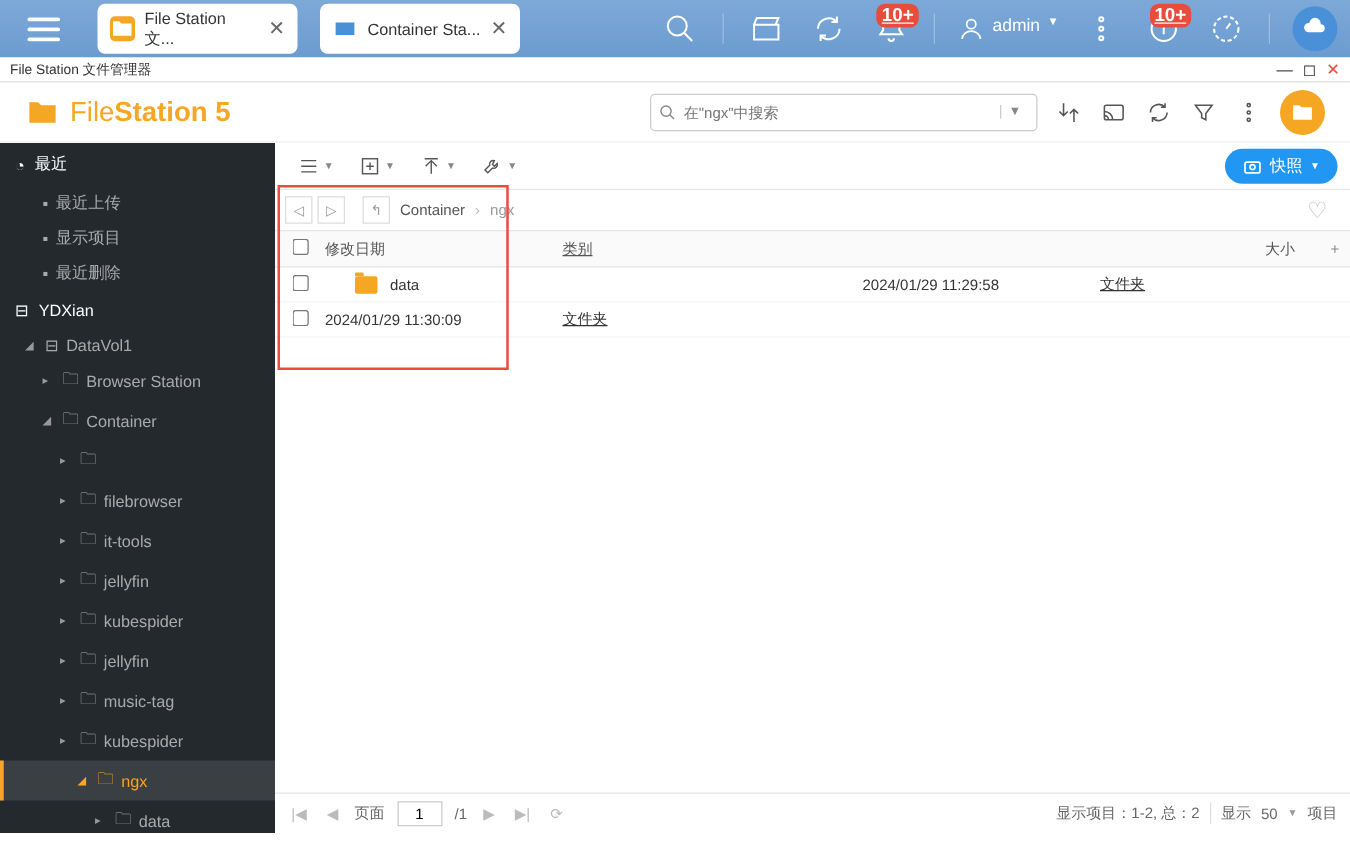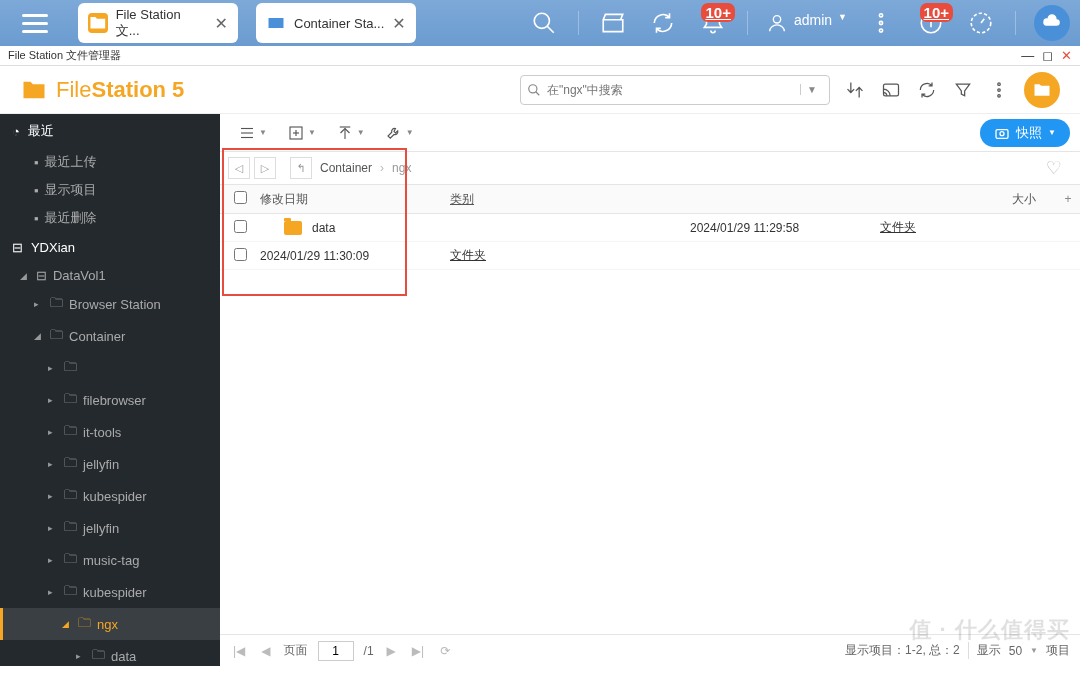--- a/index.html
+++ b/index.html
@@ -418,15 +418,14 @@
       <span class="pg-btn">▶|</span>
       <span class="pg-btn">⟳</span>
       <div class="pager-right">
         <span>显示项目：1-2, 总：2</span>
         <span style="border-left:1px solid #ddd;padding-left:8px">显示</span>
         <span>50</span>
         <span style="font-size:8px;color:#999">▼</span>
         <span>项目</span>
       </div>
     </div>
-    <div class="watermark">值 · 什么值得买</div>
   </div>
 </div>
 
 </body></html>

